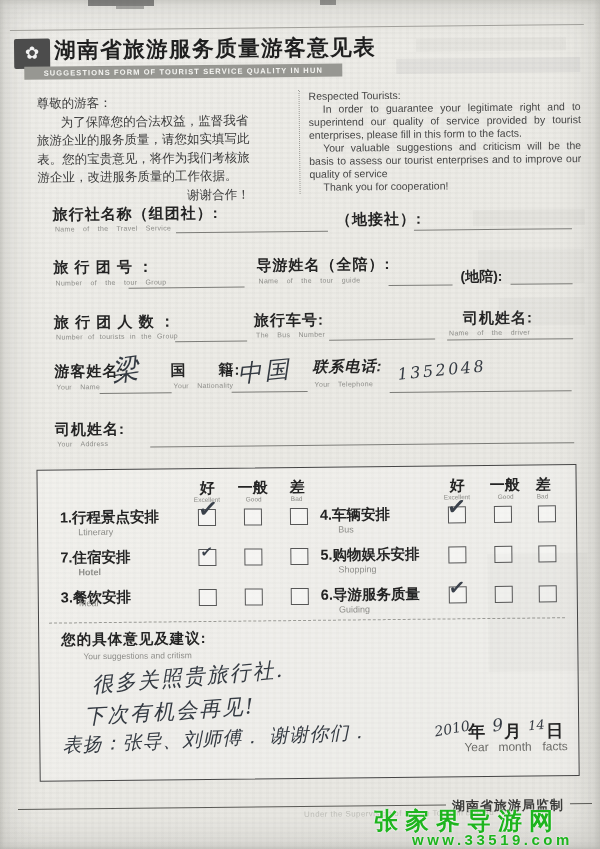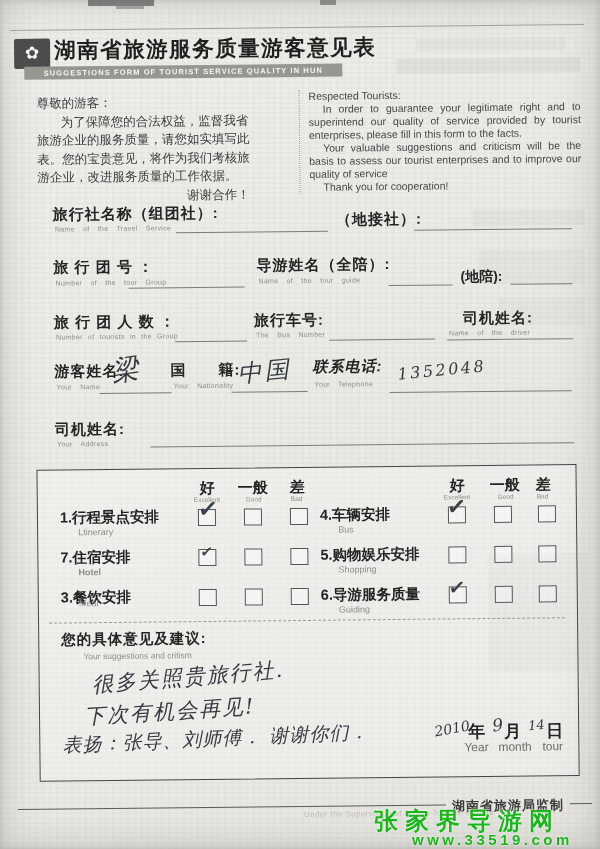--- a/index.html
+++ b/index.html
@@ -201,21 +201,21 @@
       <div class="hand" style="position:absolute;left:22px;top:257px;font-size:19px;transform:rotate(-2deg);letter-spacing:1px;">表扬：张导、刘师傅． 谢谢你们．</div>
 
       <div class="hand" style="position:absolute;left:394px;top:254px;font-size:14px;transform:rotate(-10deg);">2010</div>
       <div class="dlab" style="left:428px;top:254px;">年</div>
       <div class="hand" style="position:absolute;left:452px;top:249px;font-size:17px;transform:rotate(-6deg);">9</div>
       <div class="dlab" style="left:464px;top:254px;">月</div>
       <div class="hand" style="position:absolute;left:488px;top:252px;font-size:13px;transform:rotate(-4deg);">14</div>
       <div class="dlab" style="left:506px;top:254px;">日</div>
       <div class="dlen" style="left:424px;top:274px;">Year</div>
       <div class="dlen" style="left:458px;top:274px;">month</div>
-      <div class="dlen" style="left:502px;top:274px;">tour</div>
+      <div class="dlen" style="left:502px;top:274px;">facts</div>
     </div>
 
     <div class="abs ghost" style="left:475px;top:212px;width:112px;height:16px;opacity:.05;"></div>
     <div class="abs ghost" style="left:480px;top:252px;width:106px;height:34px;opacity:.04;"></div>
     <div class="abs ghost" style="left:500px;top:300px;width:86px;height:28px;opacity:.04;"></div>
     <div class="abs ghost" style="left:486px;top:556px;width:100px;height:118px;opacity:.03;"></div>
 
     <div class="abs footrule"></div>
     <div class="abs footrule2"></div>
     <div class="abs supcn">湖南省旅游局监制</div>

